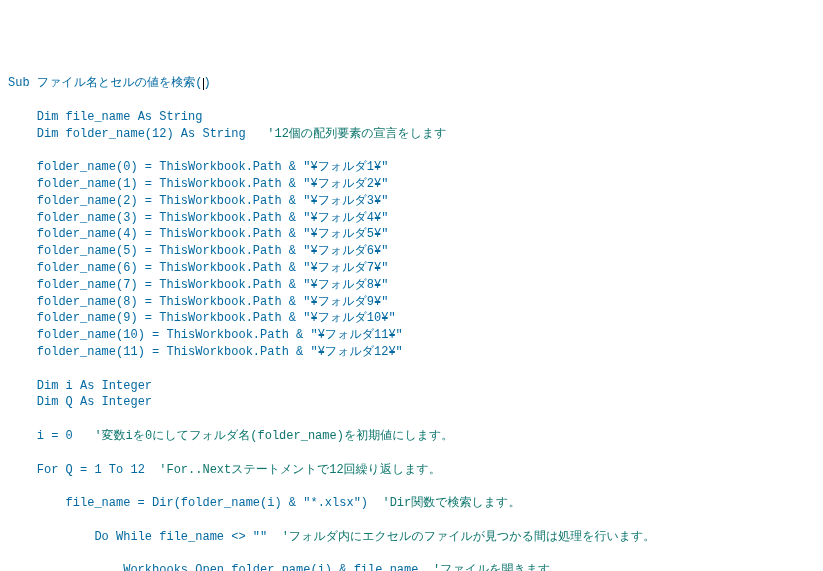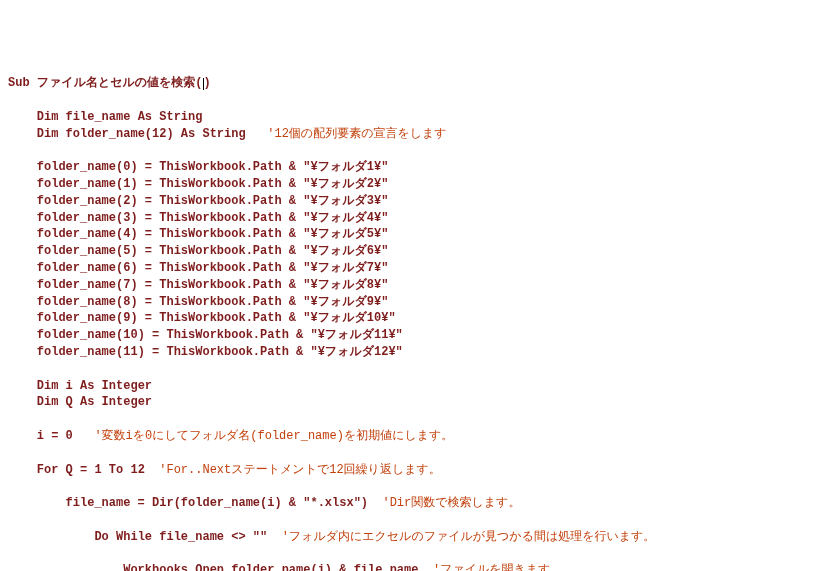--- a/index.html
+++ b/index.html
@@ -5,22 +5,22 @@
   body {
     margin: 0;
     padding: 8px;
     background: #ffffff;
     font-family: "MS Gothic", "Courier New", monospace;
     font-size: 12px;
     line-height: 1.4;
     white-space: pre;
     color: #000080;
   }
-  .kw { color: #7f1d1d; font-weight: bold; }
-  .com { color: #c2410c; }
+  .kw { color: #0369a1; }
+  .com { color: #0f766e; }
   .cursor {
     display: inline-block;
     width: 1px;
     height: 12px;
     background: #000;
     vertical-align: text-bottom;
   }
 </style>
 </head>
 <body>

